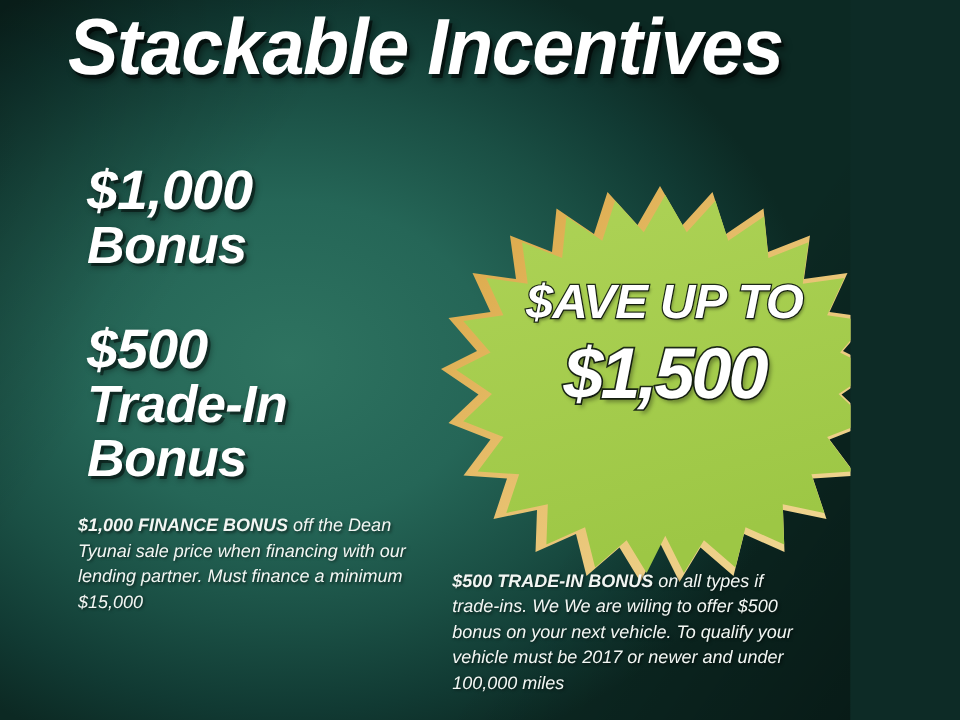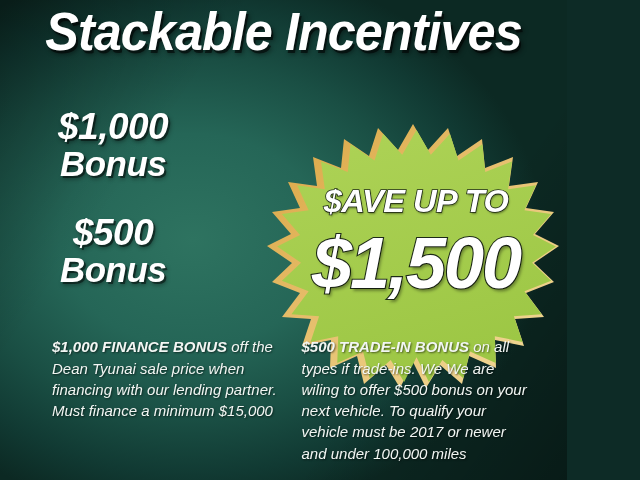--- a/index.html
+++ b/index.html
@@ -48,21 +48,20 @@
       2px 3px 0 rgba(0,0,0,.55),
       3px 4px 5px rgba(0,0,0,.45);
     z-index:4;
   }
 
   
   .offers{
     position:absolute;
     left:58px; top:108px;
     z-index:4;
-    text-align:center;
   }
   .offer{ margin-bottom:22px; }
   .offer:last-child{ margin-bottom:0;margin-top:32px; }
   .offer-line{
     display:block;
     color:#ffffff;
     font-weight:bold;
     font-style:italic;
     font-size:35px;
     line-height:1.03;
@@ -70,21 +69,21 @@
     white-space:nowrap;
     text-shadow:
       2px 2px 0 rgba(0,0,0,.45),
       2px 3px 4px rgba(0,0,0,.40);
   }
   .offer-line.amount{ font-size:37px; }
 
   
   .badge{
     position:absolute;
-    left:275px; top:125px;
+    left:302px; top:125px;
     width:282px; height:260px;
     z-index:3;
   }
   .badge svg{ display:block; width:100%; height:100%; overflow:visible; }
 
   .badge-text{
     position:absolute;
     left:0; right:0; top:58px;
     text-align:center;
     pointer-events:none;
@@ -97,65 +96,66 @@
     color:#ffffff;
     letter-spacing:-0.5px;
     transform:scaleX(1.02);
     -webkit-text-stroke:1.6px #1d2a17;
     paint-order:stroke fill;
     text-shadow:1px 2px 2px rgba(0,0,0,.35);
   }
   .badge-amount{
     display:block;
     margin-top:2px;
-    font-size:72px;
+    font-size:48px;
     font-weight:bold;
     font-style:italic;
     color:#ffffff;
     letter-spacing:-2px;
     -webkit-text-stroke:2.2px #1d2a17;
     paint-order:stroke fill;
     text-shadow:2px 3px 3px rgba(0,0,0,.35);
   }
 
   
   .fineprint{
     position:absolute;
     left:52px; right:34px; bottom:16px;
     display:flex;
     gap:18px;
     z-index:4;
   }
   .fine-col{
     flex:1 1 0;
     color:#f2f6f3;
-    font-size:15px;
+    font-size:12px;
     line-height:1.42;
     font-style:italic;
     text-shadow:1px 1px 2px rgba(0,0,0,.55);
   }
-  .fine-col.right{ flex:1 1 0; }
+  .fine-col.right{ flex:1 1 0;margin-top:37px; }
   .fine-lead{ font-weight:bold; }
 </style>
 </head>
 <body>
 
 <div class="poster">
 
   <div class="headline">Stackable Incentives</div>
 
   <div class="offers">
 
     <div class="offer">
       <span class="offer-line amount">$1,000</span>
       <span class="offer-line">Bonus</span>
     </div>
 
     <div class="offer">
       <span class="offer-line amount">$500</span>
+      <span class="offer-line">Trade-In</span>
       <span class="offer-line">Bonus</span>
     </div>
 
   </div>
 
   <div class="badge">
     <svg viewBox="0 0 282 260">
       <defs>
         <linearGradient id="goldGrad" x1="0" y1="0" x2="1" y2="1">
           <stop offset="0%" stop-color="#d9a441"></stop>

